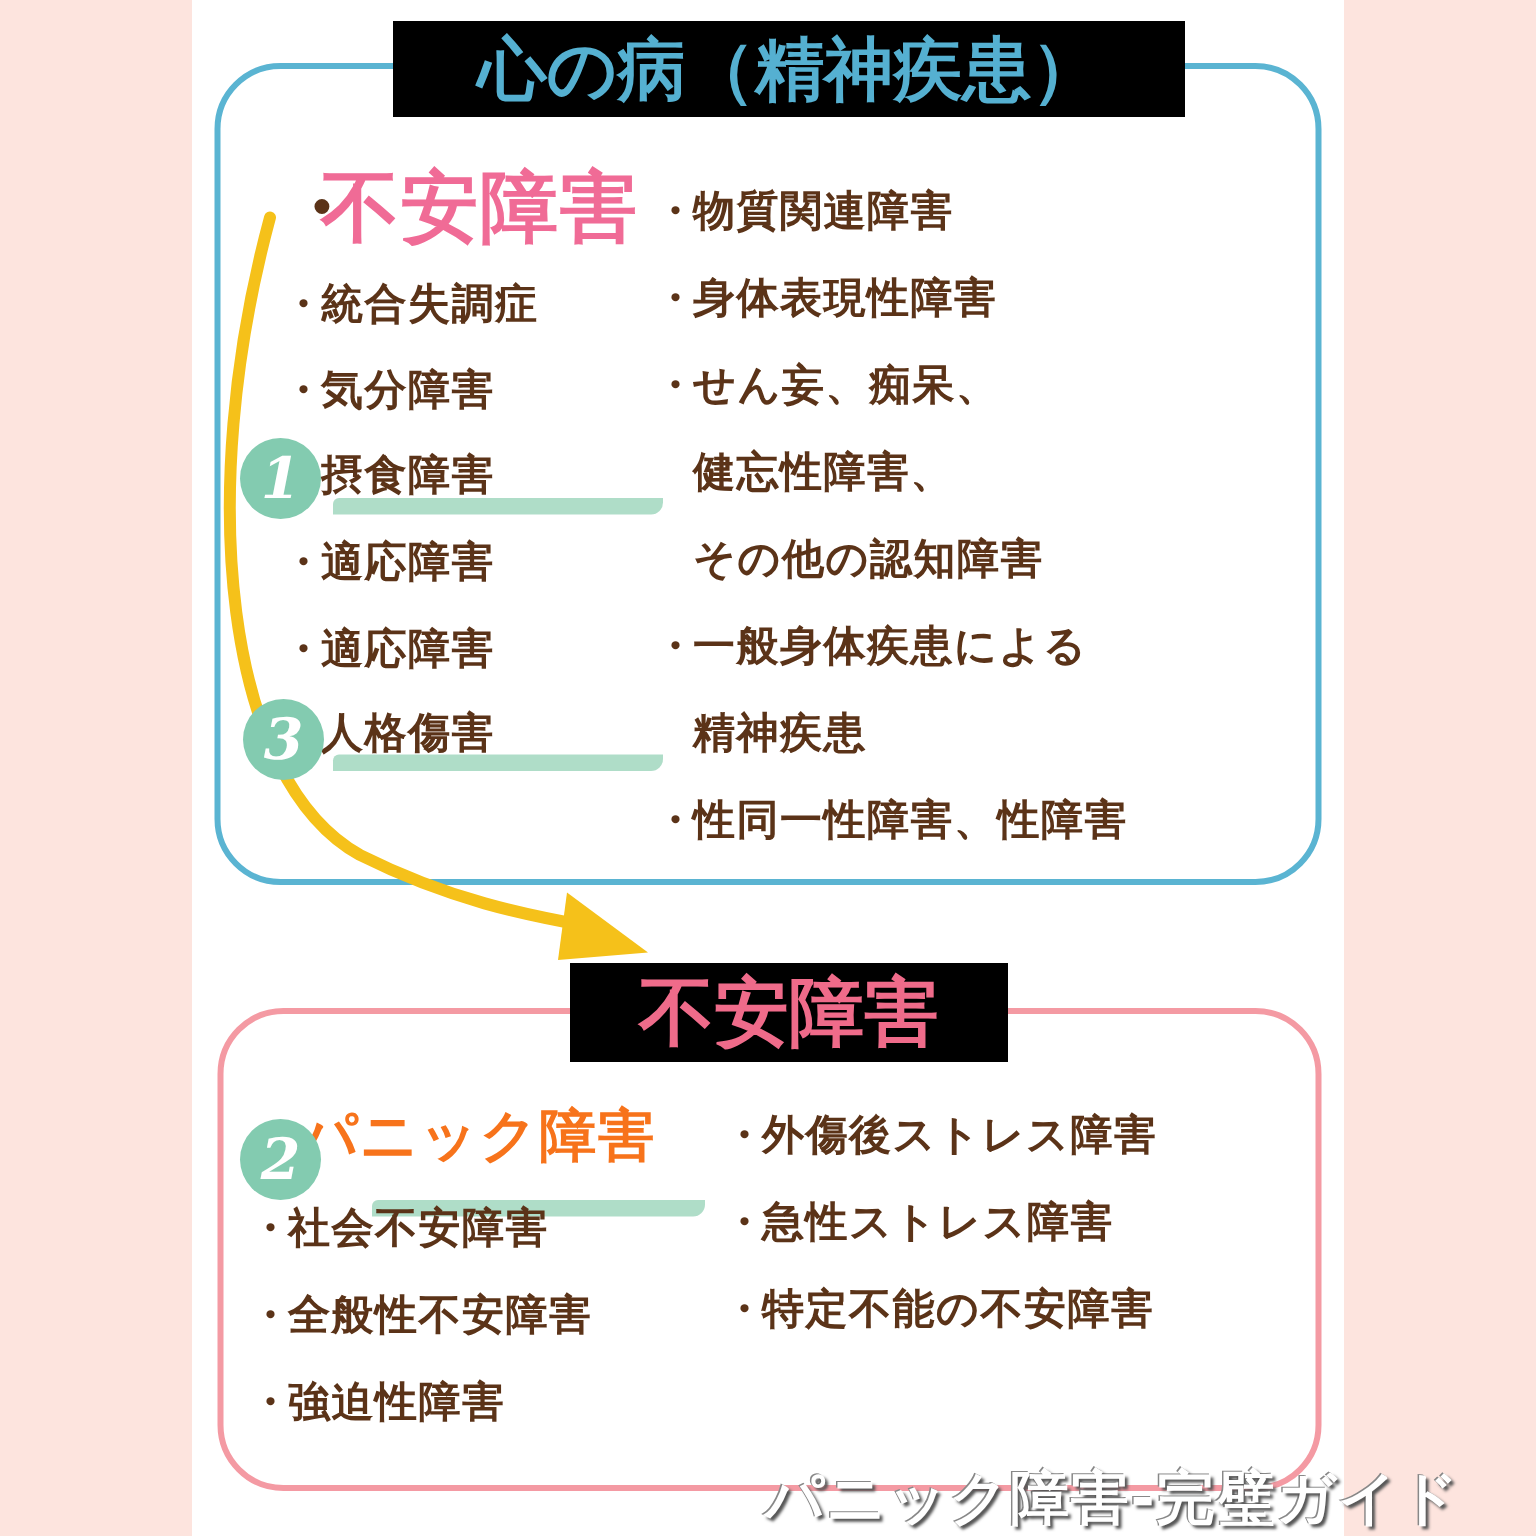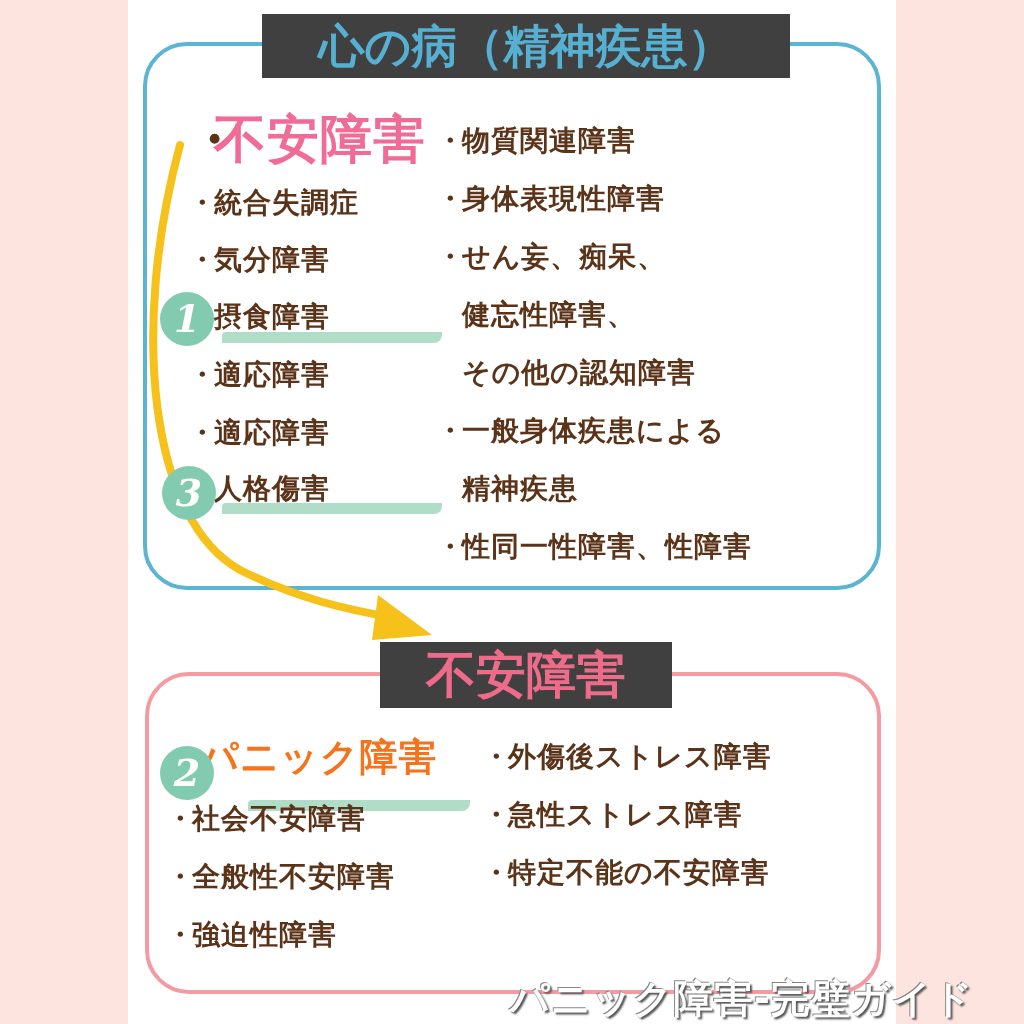--- a/index.html
+++ b/index.html
@@ -11,21 +11,21 @@
     .canvas {
       position: absolute; left: 128px; top: 0; width: 768px; height: 1024px;
       background: #ffffff;
     }
     .box {
       position: absolute; border-radius: 44px; box-sizing: border-box;
     }
     .box-top { left: 143px; top: 42px; width: 738px; height: 548px; border: 4px solid #5ab4d2; }
     .box-bottom { left: 145px; top: 672px; width: 736px; height: 322px; border: 4px solid #f49aa3; }
     .title {
-      position: absolute; background: #404040; text-align: center;
+      position: absolute; background: #000000; text-align: center;
       font-weight: bold; white-space: nowrap; padding: 0 14px;
     }
     .title-top { left: 262px; top: 14px; width: 500px; font-size: 46px; color: #55b0d1; line-height: 64px; }
     .title-bottom { left: 380px; top: 642px; width: 264px; font-size: 50px; color: #ef6b8a; line-height: 66px; }
     .item {
       position: absolute; font-size: 28px; font-weight: bold; color: #5b3318;
       white-space: nowrap; line-height: 46px; letter-spacing: 1px;
     }
     .item .dot { display: inline-block; width: 26px; }
     .item.pink { color: #f06b96; font-size: 52px; }

